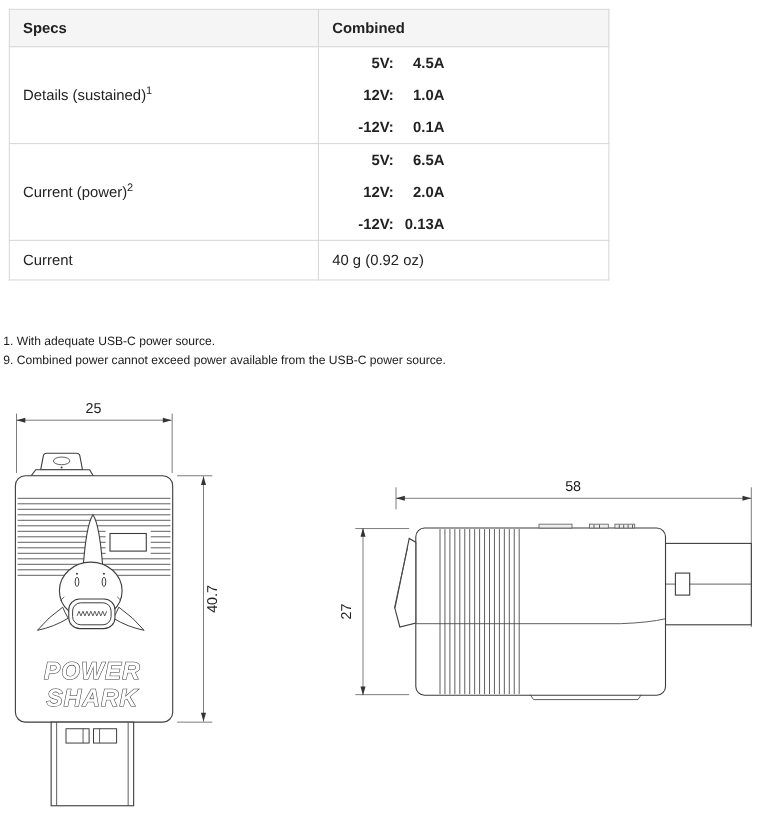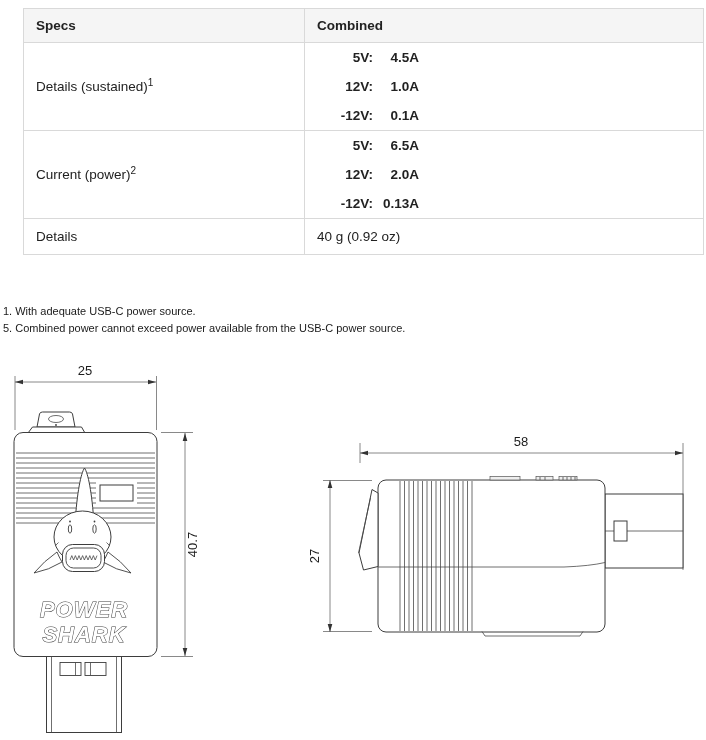--- a/index.html
+++ b/index.html
@@ -1,19 +1,19 @@
 <!DOCTYPE html>
 <html><head>
 <meta charset="utf-8">
 <style>
   html,body{margin:0;padding:0;background:#fff;}
   #stage{position:relative;width:706px;height:740px;background:#fff;overflow:hidden;
          font-family:"Liberation Sans","DejaVu Sans",sans-serif;color:#1f1f1f;}
   
-  table.specs{position:absolute;left:23px;top:8px;width:681px;border-collapse:collapse;
+  table.specs{position:absolute;left:8px;top:8px;width:546px;border-collapse:collapse;
               font-size:13.5px;color:#222;}
   table.specs th,table.specs td{border:1px solid #d9d9d9;vertical-align:middle;
               text-align:left;padding:0 0 0 12px;}
   table.specs th{background:#f5f5f5;font-weight:bold;height:33px;}
   td.c1{width:268px;}
   tr.r-dim td{height:36px;}
   tr.r-cur td{height:86px;}
   tr.r-wt  td{height:35px;}
   td.det{padding-left:10px;}
   sup{font-size:10px;line-height:0;}
@@ -68,29 +68,29 @@
           <span>5V:</span>
           <span>6.5A</span>
           <span>12V:</span>
           <span>2.0A</span>
           <span>-12V:</span>
           <span>0.13A</span>
         </div>
       </td>
     </tr>
     <tr class="r-wt">
-      <td class="c1">Details</td>
+      <td class="c1">Current</td>
       <td class="det">40 g (0.92 oz)</td>
     </tr>
   </tbody>
     </table>
 
   <div class="footnotes">
     <div>1. With adequate USB-C power source.</div>
-    <div>5. Combined power cannot exceed power available from the USB-C power source.</div>
+    <div>9. Combined power cannot exceed power available from the USB-C power source.</div>
   </div>
 
   <svg id="front-svg" width="210" height="380" viewBox="0 0 210 380">
 
     <g>
       <path class="dim" d="M11,16 V70 M152.5,16 V70"></path>
       <path class="dim" d="M11,22 H152"></path>
       <polygon class="arr" points="11,22 19,19.7 19,24.3"></polygon>
       <polygon class="arr" points="152,22 144,19.7 144,24.3"></polygon>
       <text class="dim-text" x="81" y="15" text-anchor="middle">25</text>

